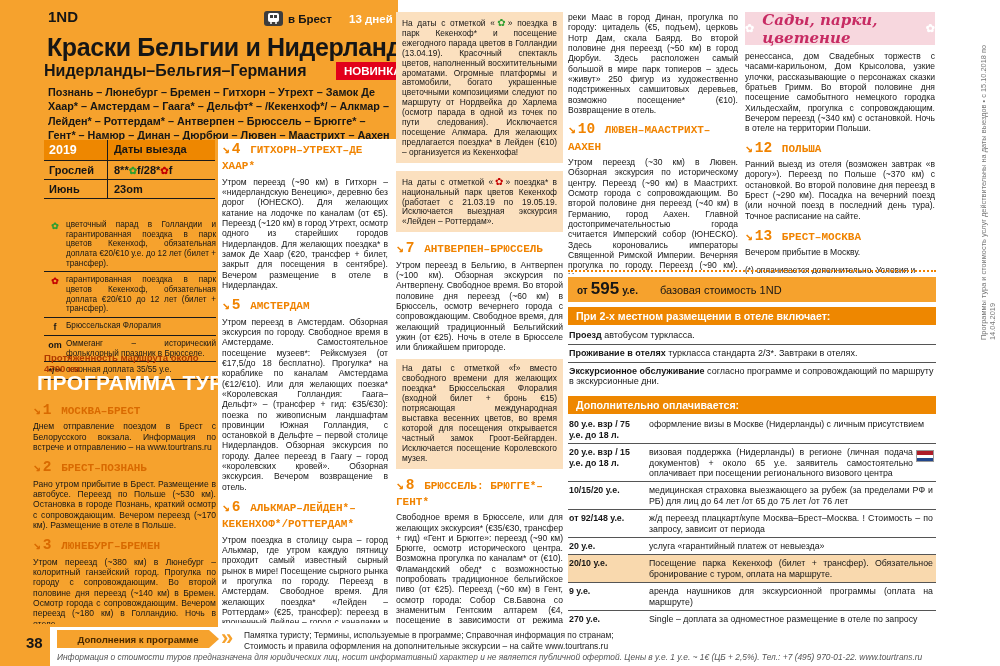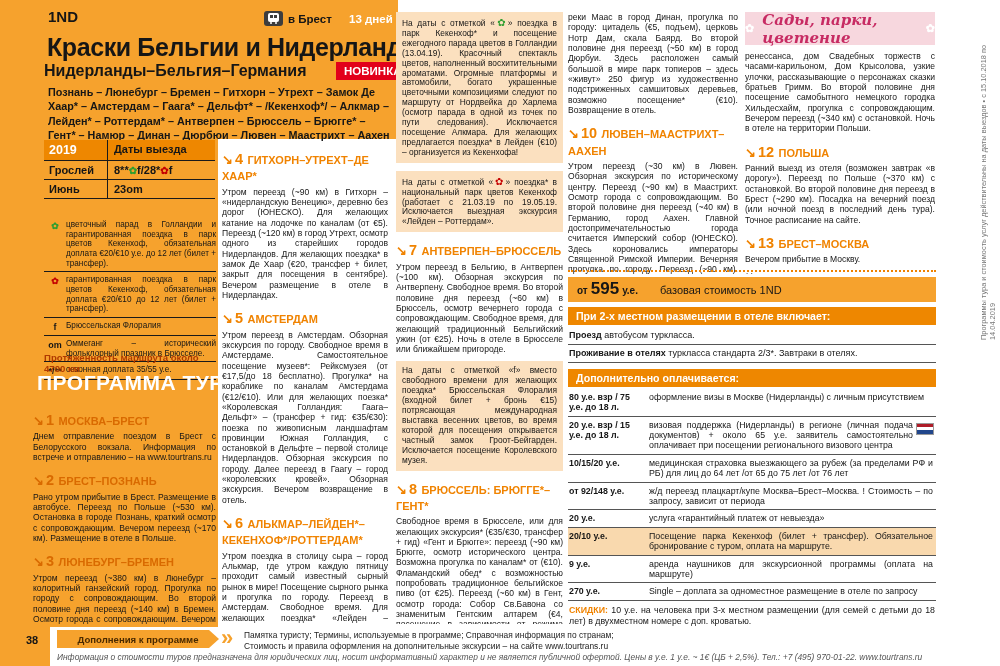--- a/index.html
+++ b/index.html
@@ -38,21 +38,21 @@
   .route-len{left:44px;top:352px;width:172px;font-size:9.6px;font-weight:bold;color:#B03A00;}
   .prog-title{left:37px;top:371px;font-size:21px;font-weight:bold;color:#fff;letter-spacing:0.5px;}
   
   .col{position:absolute;overflow:hidden;}
   .col1{left:33px;top:402px;width:183px;height:222px;}
   .col2{left:222px;top:141px;width:166px;height:482px;}
   .col3{left:396px;top:12px;width:167px;height:612px;}
   .col4{left:568px;top:12px;width:170px;height:262px;}
   .col5{left:745px;top:12px;width:190px;height:262px;}
   .day{margin-bottom:7px;}
-  .day-head{color:var(--head);font-weight:bold;line-height:1.02;margin:10px 0 3px;}
+  .day-head{color:var(--head);font-weight:bold;line-height:1.02;margin:0 0 3px;font-family:Liberation Mono, monospace;}
   .on-orange .day-head{color:var(--head-dk);}
   .day-arrow{font-size:13px;margin-right:2px;}
   .day-num{font-size:14.5px;}
   .day-title{font-size:11px;}
   .day-body{font-size:8.55px;line-height:1.21;text-align:justify;}
   .note-box{background:var(--peach);padding:5px 6px;margin-bottom:8px;font-size:8.4px;line-height:1.18;text-align:justify;}
   .garden{height:33px;background:#F7D7DE;display:flex;align-items:center;justify-content:center;margin-bottom:6px;font-family:"DejaVu Serif",serif;font-style:italic;font-weight:bold;font-size:15px;color:#C72B63;gap:8px;}
   .garden .deco{color:#fff;font-size:11px;font-style:normal;}
   .footnote{font-size:8.4px;line-height:1.2;margin-top:3px;}
   
@@ -72,21 +72,21 @@
   .xrow.hl{background:var(--hl);}
   .nl-flag{position:absolute;right:2px;top:6px;width:18px;height:12px;border:0.5px solid #999;display:flex;flex-direction:column;}
   .nl-flag i{flex:1;display:block;}
   .skidki{font-size:8.8px;line-height:1.25;padding:4px 1px 3px;text-align:justify;}
   .skidki .sk{color:var(--head);font-weight:bold;}
   .meal-note{font-size:8.8px;font-weight:bold;padding:2px 1px 4px;border-bottom:1.5px solid #333;}
   
   .side-note{right:3px;top:10px;height:330px;writing-mode:vertical-rl;transform:rotate(180deg);font-size:7.4px;color:#777;}
   
   .footer-bg{left:50px;top:627px;width:950px;height:39px;background:#fff;}
-  .f-page{left:26px;top:634px;font-size:11px;font-weight:bold;}
+  .f-page{left:26px;top:634px;font-size:15px;font-weight:bold;}
   .f-ribbon{left:57px;top:630px;width:162px;height:18px;background:var(--orange);clip-path:polygon(0 0,calc(100% - 10px) 0,100% 50%,calc(100% - 10px) 100%,0 100%);display:flex;align-items:center;justify-content:center;font-size:9.6px;font-weight:bold;color:#4a2a00;}
   .f-chevron{left:221px;top:625px;font-size:22px;font-weight:bold;color:var(--orange);}
   .f-info{left:244px;top:630px;width:405px;font-size:8.4px;line-height:1.3;color:#222;}
   .f-legal{left:57px;top:652px;width:920px;font-size:8.4px;font-style:italic;color:#555;}
 </style>
 </head>
 <body>
 
 <div class="page">
   <div class="bg-left"></div>
@@ -227,20 +227,21 @@
     <div class="dotline"></div>
     <div class="price-banner">
       <span class="pb-from">от</span>
       <span class="pb-amount">595</span>
       <span class="pb-cur">у.е.</span>
       <span class="pb-label">базовая стоимость 1ND</span>
     </div>
     <div class="sec-banner">При 2-х местном размещении в отеле включает:</div>
     <div class="inc-row"><b>Проезд</b><span> автобусом туркласса.</span></div>
     <div class="inc-row"><b>Проживание в отелях</b><span> туркласса стандарта 2/3*. Завтраки в отелях.</span></div>
+    <div class="inc-row" style="border-bottom:none;"><b>Экскурсионное обслуживание</b><span> согласно программе и сопровождающий по маршруту в экскурсионные дни.</span></div>
     <div class="sec-banner" style="margin-top:6px;">Дополнительно оплачивается:</div>
 
     <div class="xrow">
       <div class="xp">80 у.е. взр / 75 у.е. до 18 л.</div>
       <div class="xd">оформление визы в Москве (Нидерланды) с личным присутствием</div>
     </div>
     <div class="xrow">
       <div class="xp">20 у.е. взр / 15 у.е. до 18 л.</div>
       <div class="xd" style="padding-right:22px;">визовая поддержка (Нидерланды) в регионе (личная подача документов) + около 65 у.е. заявитель самостоятельно оплачивает при посещении регионального визового центра</div>
       <span class="nl-flag">

